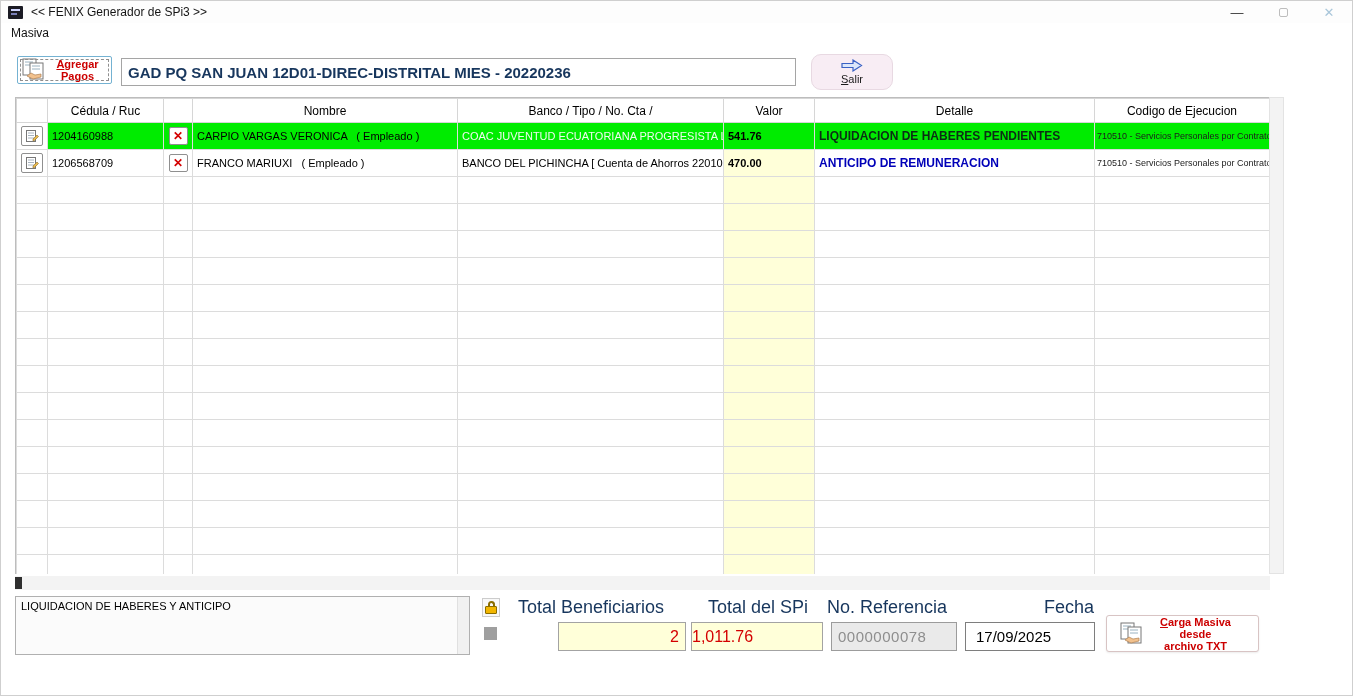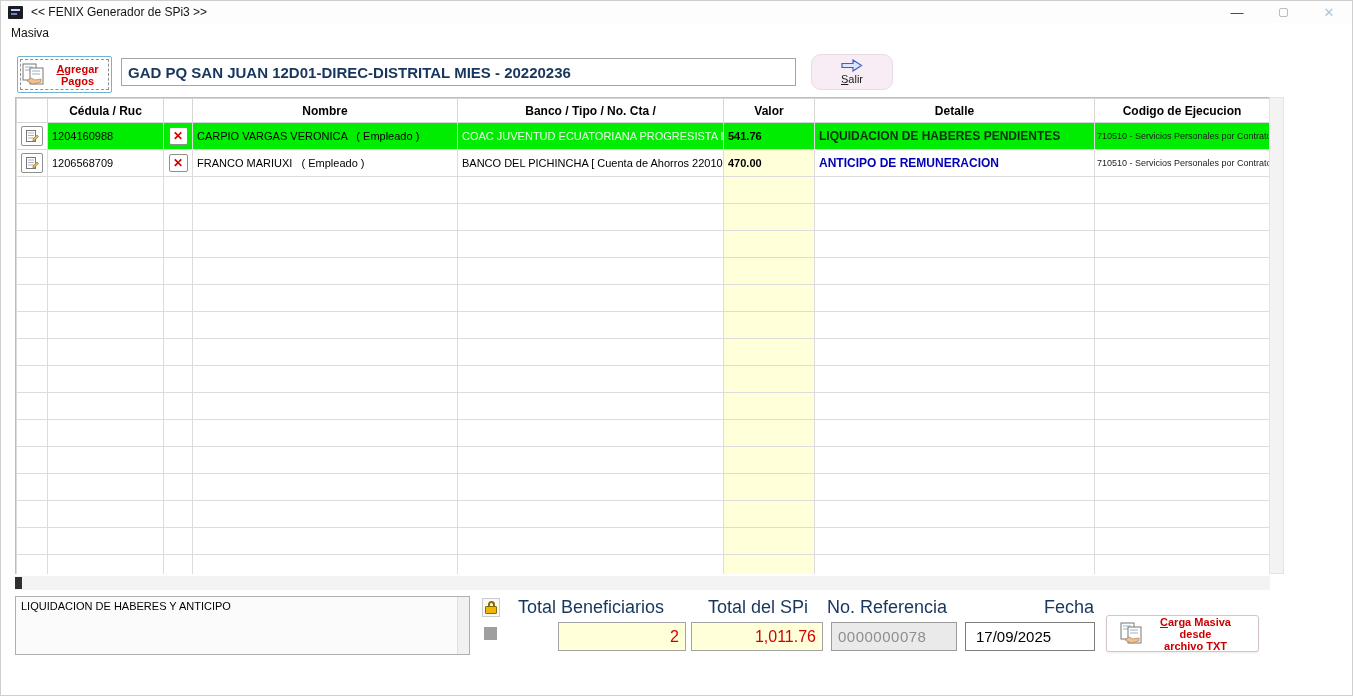--- a/index.html
+++ b/index.html
@@ -16,30 +16,30 @@
   .win-btn{width:46px;height:22px;display:flex;align-items:center;justify-content:center;font-size:12px;cursor:default}
   .win-btn.min{color:#333;font-size:13px}
   .max-glyph{width:9px;height:9px;border:1px solid #bdbdbd;border-radius:2px}
   .win-btn.close{color:#a9c6da;font-size:13px}
 
   
   .menubar{position:absolute;top:22px;left:0;right:0;height:20px;background:#fff;display:flex;align-items:center}
   .menu-item{padding:0 10px;font-size:12px;color:#111}
 
   
-  .btn-agregar{position:absolute;left:16px;top:55px;width:95px;height:37px;background:#fff;border:1px solid #74b2d2;border-radius:2px;display:flex;align-items:center;padding:2px 3px;outline:1px dashed #8f8f8f;outline-offset:-4px;cursor:default}
+  .btn-agregar{position:absolute;left:16px;top:55px;width:95px;height:28px;background:#fff;border:1px solid #74b2d2;border-radius:2px;display:flex;align-items:center;padding:2px 3px;outline:1px dashed #8f8f8f;outline-offset:-4px;cursor:default}
   .btn-red-lbl{flex:1;text-align:center;color:var(--accent-red,#cc0000);font-weight:bold;font-size:11px;line-height:12px}
   .entity-input{position:absolute;left:120px;top:57px;width:675px;height:28px;border:1px solid #a5a5a5;font-family:"Liberation Sans",sans-serif;font-size:15px;font-weight:bold;color:var(--label-blue,#17365d);padding:0 6px;background:#fff}
   .btn-salir{position:absolute;left:810px;top:53px;width:82px;height:36px;background:#f8edf4;border:1px solid #e8d9e2;border-radius:10px;display:flex;flex-direction:column;align-items:center;justify-content:center;gap:1px;cursor:default}
   .btn-salir .lbl{font-size:11px;color:#1a1a1a}
 
   
   .grid-wrap{position:absolute;left:14px;top:96px;width:1255px;height:477px;overflow:hidden;border-top:1px solid #bdbdbd;border-left:1px solid #bdbdbd;background:#fff}
   table.grid{border-collapse:collapse;table-layout:fixed;width:1253px;background:#fff}
-  .grid th{height:24px;border:1px solid #d6d6d6;font-size:12px;font-weight:700;color:#000;text-align:center;padding:0 2px;overflow:hidden;white-space:nowrap}
+  .grid th{height:24px;border:1px solid #d6d6d6;font-size:12px;font-weight:400;color:#000;text-align:center;padding:0 2px;overflow:hidden;white-space:nowrap}
   .grid td{height:27px;border:1px solid #dcdcdc;font-size:11px;color:#000;padding:0 4px;overflow:hidden;white-space:pre;vertical-align:middle}
   td.c-edit,td.c-del{padding:0;text-align:center}
   td.c-val{background:var(--valor-column-bg,#ffffd9);font-weight:bold}
   td.c-det{font-size:12px;font-weight:bold;color:var(--detail-blue,#0000b8)}
   td.c-cod{font-size:9px;color:#1c1c1c;padding:0 2px}
   tr.selected td{background:var(--selected-row-bg,#00ec00)}
   tr.selected td.c-edit{background:#fff}
   tr.selected td.c-ban{color:#eef9ee}
   tr.selected td.c-det{color:#0b2e14}
   .icon-btn{display:inline-flex;align-items:center;justify-content:center;width:22px;height:20px;background:#fff;border:1px solid #8f8f8f;border-radius:2px;cursor:default}
@@ -58,21 +58,21 @@
   .lock-shackle{position:absolute;top:2px;left:5px;width:7px;height:7px;border:2px solid #8a6d00;border-bottom:none;border-radius:4px 4px 0 0}
   .lock-body{position:absolute;left:2px;bottom:2px;width:12px;height:8px;background:#f2b600;border:1px solid #8a6d00;border-radius:1px}
   .mini-square{position:absolute;left:483px;top:626px;width:13px;height:13px;background:#9f9f9f}
   .f-label{position:absolute;top:596px;font-size:18px;color:var(--label-blue,#17365d);white-space:nowrap}
   #lbl-benef{left:517px}
   #lbl-total{left:707px}
   #lbl-ref{left:826px}
   #lbl-fecha{left:1043px}
   .f-field{position:absolute;top:621px;height:29px;border:1px solid #a3a3a3;font-size:15px;line-height:27px;overflow:hidden;white-space:nowrap}
   #fld-benef{left:557px;width:128px;background:var(--valor-column-bg,#ffffd9);color:var(--value-red,#d40000);text-align:right;padding-right:6px;font-size:16px}
-  #fld-total{left:690px;width:132px;background:var(--valor-column-bg,#ffffd9);color:var(--value-red,#d40000);text-align:right;padding-right:6px;font-size:16px}
+  #fld-total{left:690px;width:132px;background:var(--valor-column-bg,#ffffd9);color:var(--value-red,#d40000);padding-right:6px;font-size:16px}
   #fld-ref{left:830px;width:126px;background:#eaeaea;color:#8e8e8e;padding-left:6px;letter-spacing:.5px;border:1px solid #9c9c9c}
   #fld-fecha{left:964px;width:130px;background:#fff;color:#000;padding-left:10px;border:1px solid #7e7e7e}
   .btn-carga{position:absolute;left:1105px;top:614px;width:153px;height:37px;background:#fff;border:1px solid #d8c4c4;border-radius:3px;display:flex;align-items:center;padding:2px 12px;box-shadow:0 1px 2px rgba(0,0,0,.08);cursor:default}
 </style>
 </head>
 <body>
 
 <div class="titlebar">
   <span class="app-icon"></span>
   <span class="title-text">&lt;&lt; FENIX Generador de SPi3 &gt;&gt;</span>

